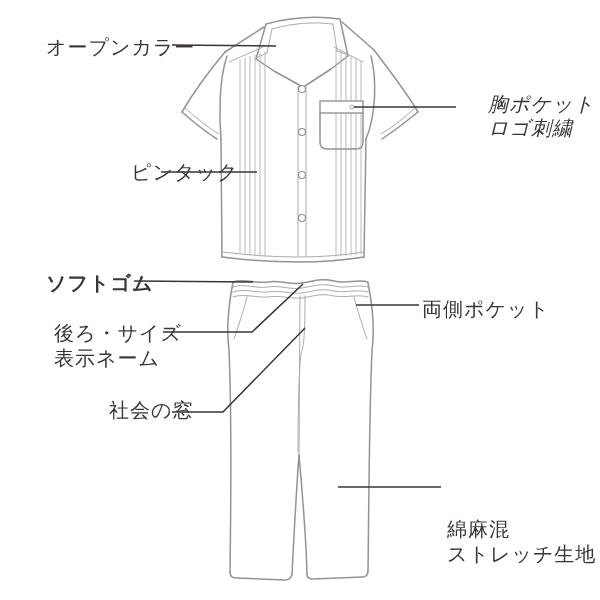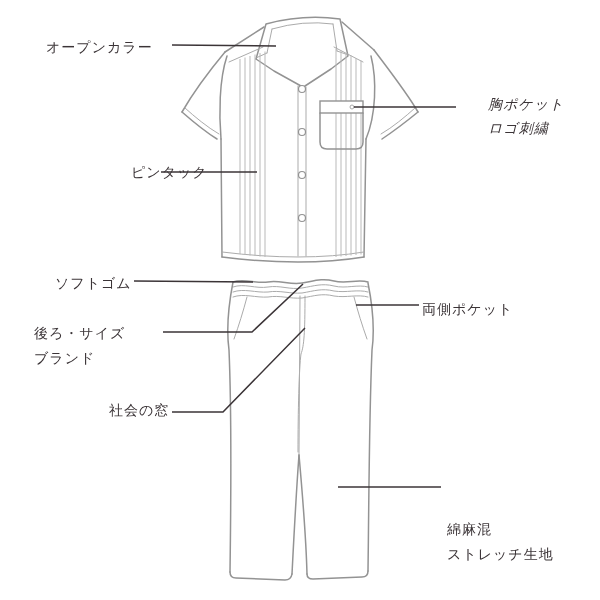--- a/index.html
+++ b/index.html
@@ -18,21 +18,21 @@
     font-family:"Liberation Sans","DejaVu Sans",sans-serif;
   }
   #art{position:absolute;left:0;top:0;}
   .outline{fill:none;stroke:var(--garment-outline);stroke-width:1.5;stroke-linecap:round;stroke-linejoin:round;}
   .detail{fill:none;stroke:var(--garment-detail);stroke-width:1;stroke-linecap:round;stroke-linejoin:round;}
   .tuck{fill:none;stroke:var(--garment-tuck);stroke-width:1;}
   .btn{fill:#ffffff;stroke:var(--garment-outline);stroke-width:1.2;}
   .whiteband{fill:#ffffff;stroke:var(--garment-outline);stroke-width:1.4;}
   .pointer{fill:none;stroke:var(--pointer-line);stroke-width:1.5;stroke-linecap:butt;stroke-linejoin:miter;}
   .label{
-    position:absolute;color:var(--label-text);font-size:14px;letter-spacing:1px;
+    position:absolute;color:var(--label-text);font-size:20px;letter-spacing:1px;
     white-space:nowrap;line-height:24px;
   }
   .label span{display:block;}
 </style>
 </head>
 <body>
 
 <div id="stage">
 
   <svg id="art" width="600" height="600" viewBox="0 0 600 600">
@@ -160,27 +160,27 @@
 
   <div class="label" style="left:488px;top:92px;font-style:italic;">
     <span>胸ポケット</span>
     <span>ロゴ刺繍</span>
   </div>
 
   <div class="label" style="left:88px;top:160px;margin-left:43px;">
       <span>ピンタック</span>
     </div>
 
-  <div class="label" style="left:55px;top:271px;">
+  <div class="label" style="left:46px;top:271px;font-weight:bold;">
       <span>ソフトゴム</span>
     </div>
 
-  <div class="label" style="left:34px;top:321px;line-height:25px;">
+  <div class="label" style="left:54px;top:321px;line-height:25px;">
     <span>後ろ・サイズ</span>
-    <span>ブランド</span>
+    <span>表示ネーム</span>
   </div>
 
   <div class="label" style="left:92px;top:398px;margin-left:17px;">
       <span>社会の窓</span>
     </div>
 
   <div class="label" style="left:422px;top:297px;">
       <span>両側ポケット</span>
     </div>
 

